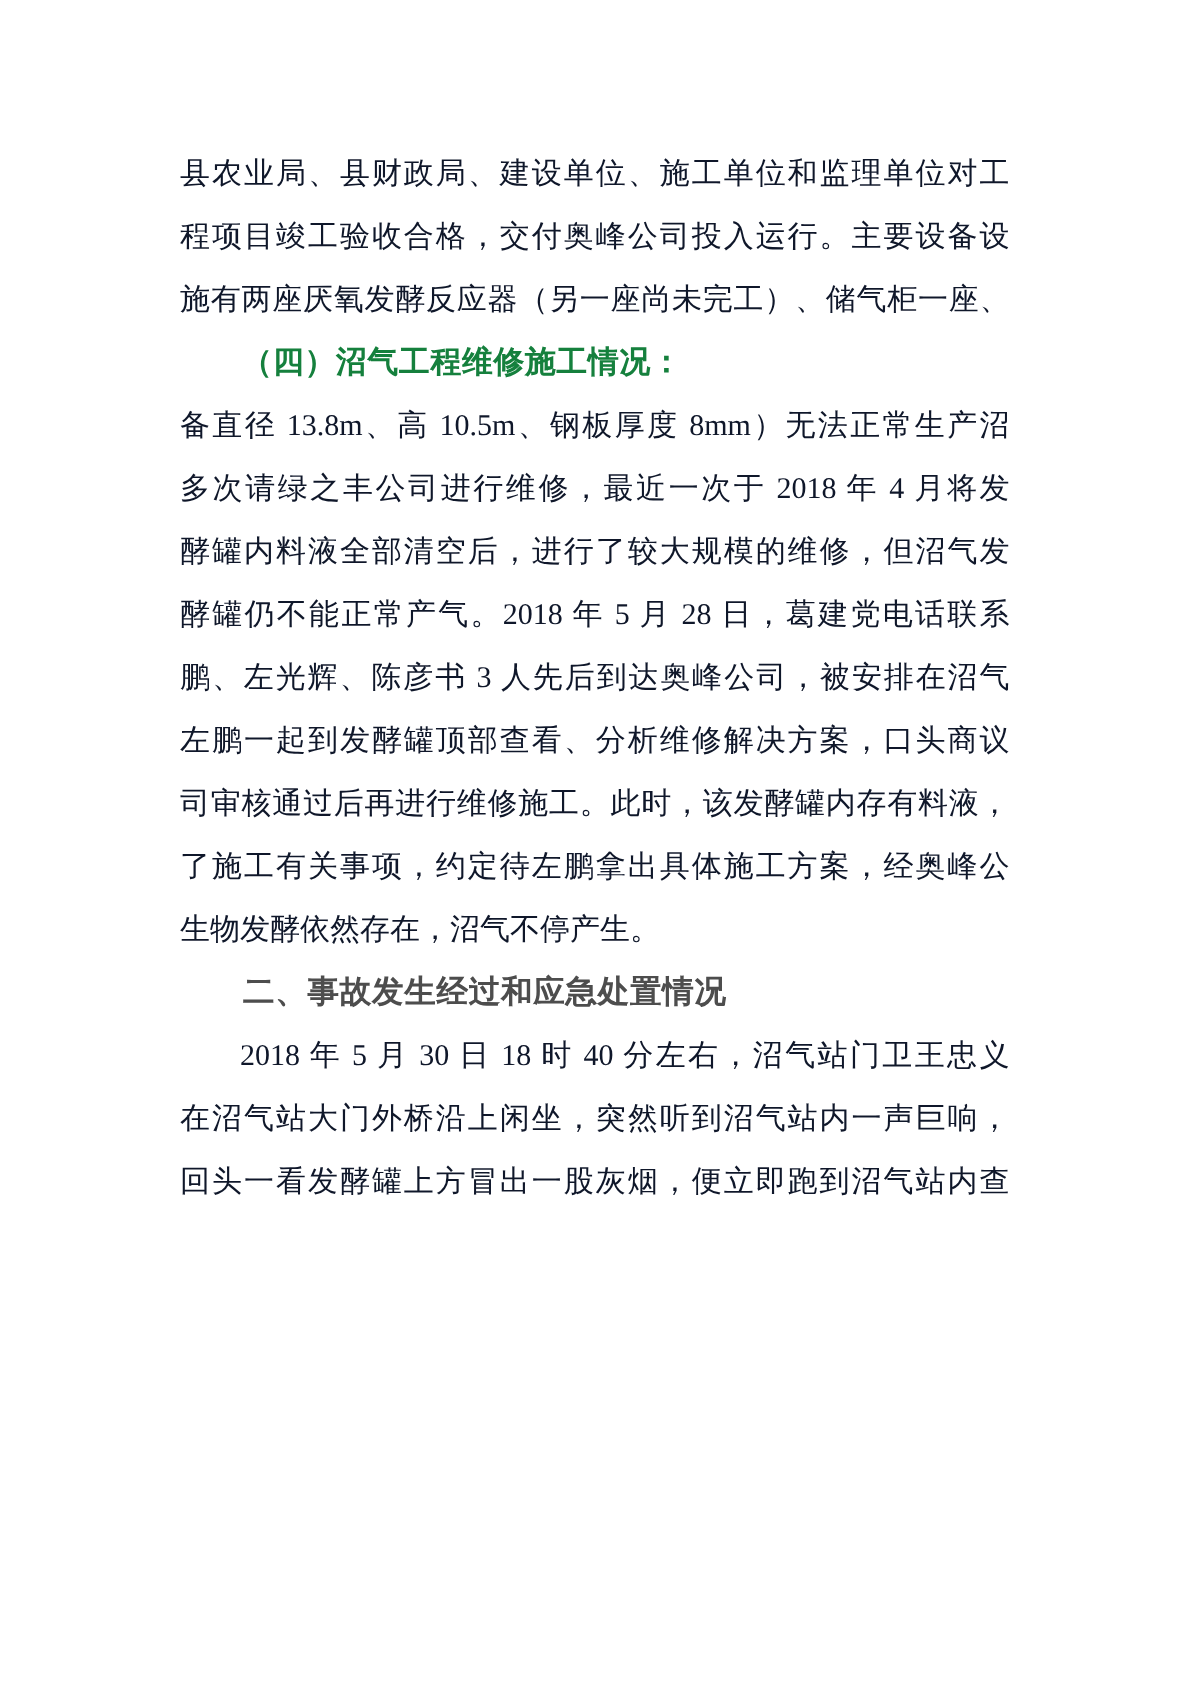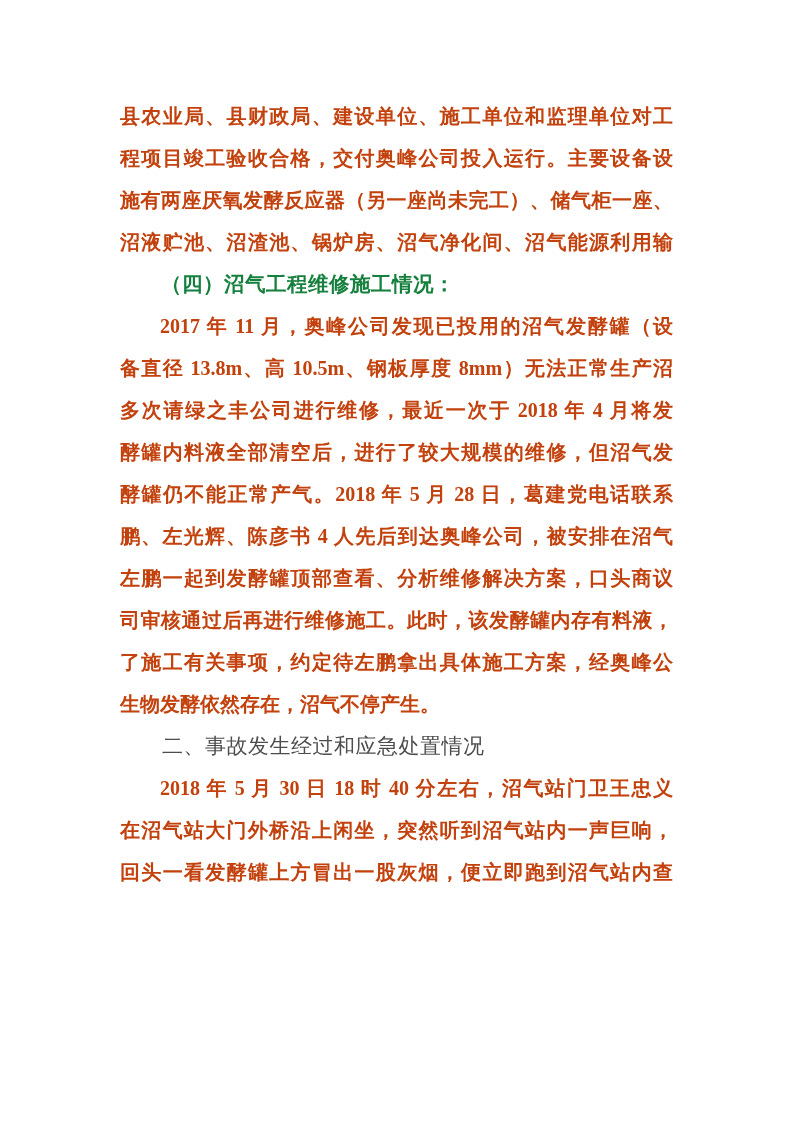--- a/index.html
+++ b/index.html
@@ -18,25 +18,24 @@
   .textblock {
     position: absolute;
     left: 120px;
     top: 95px;
     width: 553px;
   }
   .line {
     height: 42px;
     line-height: 42px;
     font-size: 20px;
-    color: #c2410c;
+    color: #0f172a;
     font-family: "Liberation Serif", serif;
     overflow: hidden;
     white-space: normal;
-    font-weight: bold;
   }
   
   .line.j {
     text-align: justify;
     text-align-last: justify;
     text-justify: inter-character;
   }
   
   .line.end {
     text-align: right;
@@ -48,44 +47,42 @@
   }
   
   .line.h1 {
     font-weight: bold;
     color: #15803d;
     font-size: 20.5px;
     letter-spacing: 0.5px;
   }
   
   .line.h2 {
-    font-weight: normal;
+    font-weight: bold;
     font-family: "Liberation Sans", sans-serif;
     color: #4d4d4d;
     font-size: 21px;
     letter-spacing: 0.5px;
   }
 </style>
 </head>
 <body>
 
 <div class="page">
   <div class="textblock">
 
   <div class="line j">县农业局、县财政局、建设单位、施工单位和监理单位对工</div>
       <div class="line j">程项目竣工验收合格，交付奥峰公司投入运行。主要设备设</div>
       <div class="line j">施有两座厌氧发酵反应器（另一座尚未完工）、储气柜一座、</div>
-      <div class="line j">沼液贮池、沼渣池、锅炉房、沼气净化间、沼气能源利用输</div>
       <div class="line h1 indent">（四）沼气工程维修施工情况：</div>
-      <div class="line j indent">2017 年 11 月，奥峰公司发现已投用的沼气发酵罐（设</div>
       <div class="line j">备直径 13.8m、高 10.5m、钢板厚度 8mm）无法正常生产沼气，</div>
       <div class="line j">多次请绿之丰公司进行维修，最近一次于 2018 年 4 月将发</div>
       <div class="line j">酵罐内料液全部清空后，进行了较大规模的维修，但沼气发</div>
       <div class="line j">酵罐仍不能正常产气。2018 年 5 月 28 日，葛建党电话联系</div>
-      <div class="line j">鹏、左光辉、陈彦书 4 人先后到达奥峰公司，被安排在沼气</div>
+      <div class="line j">鹏、左光辉、陈彦书 3 人先后到达奥峰公司，被安排在沼气</div>
       <div class="line j">左鹏一起到发酵罐顶部查看、分析维修解决方案，口头商议</div>
       <div class="line j">司审核通过后再进行维修施工。此时，该发酵罐内存有料液，</div>
       <div class="line j">了施工有关事项，约定待左鹏拿出具体施工方案，经奥峰公</div>
       <div class="line end">生物发酵依然存在，沼气不停产生。</div>
       <div class="line h2 indent">二、事故发生经过和应急处置情况</div>
       <div class="line j indent">2018 年 5 月 30 日 18 时 40 分左右，沼气站门卫王忠义</div>
       <div class="line j">在沼气站大门外桥沿上闲坐，突然听到沼气站内一声巨响，</div>
       <div class="line j">回头一看发酵罐上方冒出一股灰烟，便立即跑到沼气站内查</div>
     </div>
 </div>

